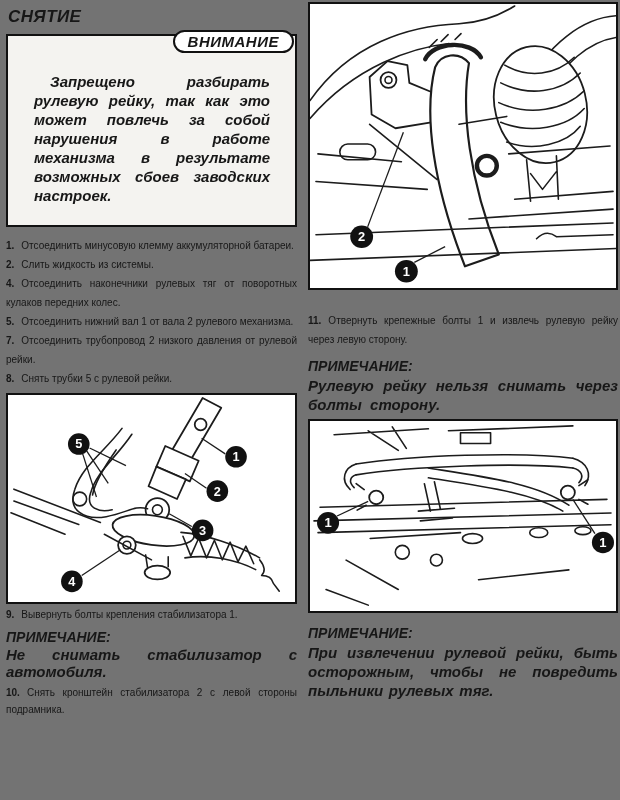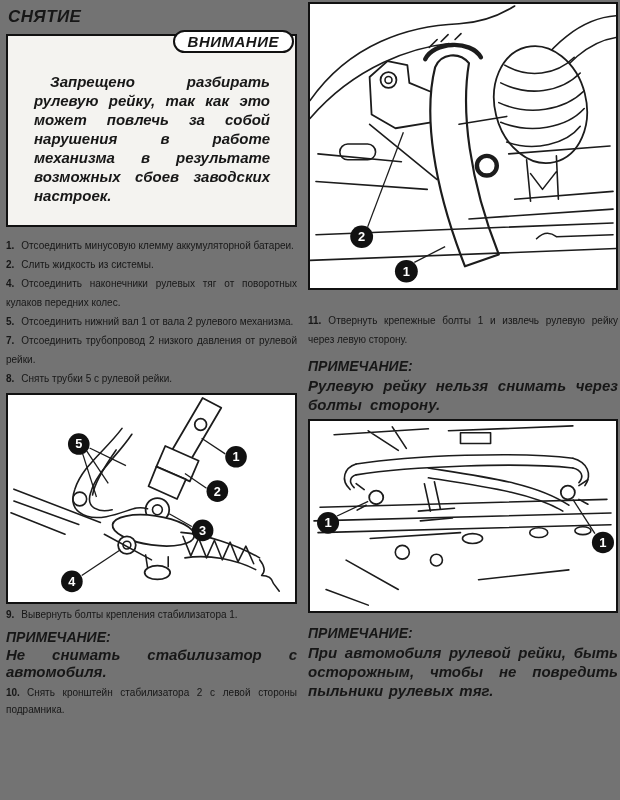--- a/index.html
+++ b/index.html
@@ -227,17 +227,17 @@
         </g>
         <g>
           <circle class="badge" cx="292" cy="124" r="11"></circle>
           <text class="badge-num" x="292" y="128.5">1</text>
         </g>
       </svg>
     </div>
 
     <div class="note mt11">
       <span class="note-label">ПРИМЕЧАНИЕ:</span>
-      <span class="note-body ws-sm">При автомобиля рулевой рейки, быть осторожным, чтобы не повредить пыльники рулевых тяг.</span>
+      <span class="note-body ws-sm">При извлечении рулевой рейки, быть осторожным, чтобы не повредить пыльники рулевых тяг.</span>
     </div>
 
   </div>
 </div>
 
 </body></html>

